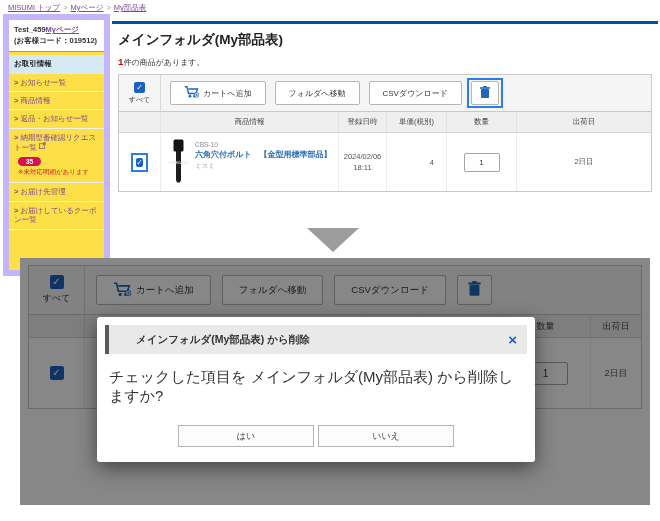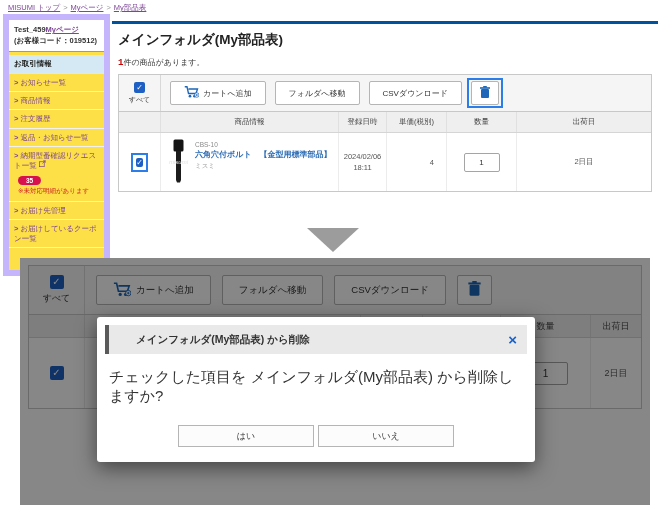--- a/index.html
+++ b/index.html
@@ -99,21 +99,20 @@
   </div>
 
   <div class="sidebar">
     <div class="acct">
       <span>Test_459</span><a href="#">Myページ</a><br>
       <span>(お客様コード：019512)</span>
     </div>
     <div class="sb-h1">お取引情報</div>
     <a href="#" class="sb-item"><span class="chev">&gt;</span><span>お知らせ一覧</span></a>
     <a href="#" class="sb-item"><span class="chev">&gt;</span><span>商品情報</span></a>
-    <a href="#" class="sb-item"><span class="chev">&gt;</span><span>注文履歴</span></a>
     <a href="#" class="sb-item"><span class="chev">&gt;</span><span>返品・お知らせ一覧</span></a>
     <a href="#" class="sb-item" style="border-bottom:none;"><span class="chev">&gt;</span><span>納期型番確認リクエスト一覧</span><span class="extlink"><svg width="7" height="7" viewBox="0 0 10 10">
             <rect x="0.5" y="2.5" width="7" height="7" fill="none" stroke="#7d4697"></rect>
             <path d="M5 5 L9 1 M6 1 h3 v3" stroke="#7d4697" fill="none"></path>
           </svg></span></a>
     <div><span class="badge">35</span></div>
     <div class="sb-note" style="border-bottom:1px solid #f1f1f1;padding-bottom:5px;">※未対応明細があります</div>
     <a href="#" class="sb-item"><span class="chev">&gt;</span><span>お届け先管理</span></a>
     <a href="#" class="sb-item"><span class="chev">&gt;</span><span>お届けしているクーポン一覧</span></a>
 

